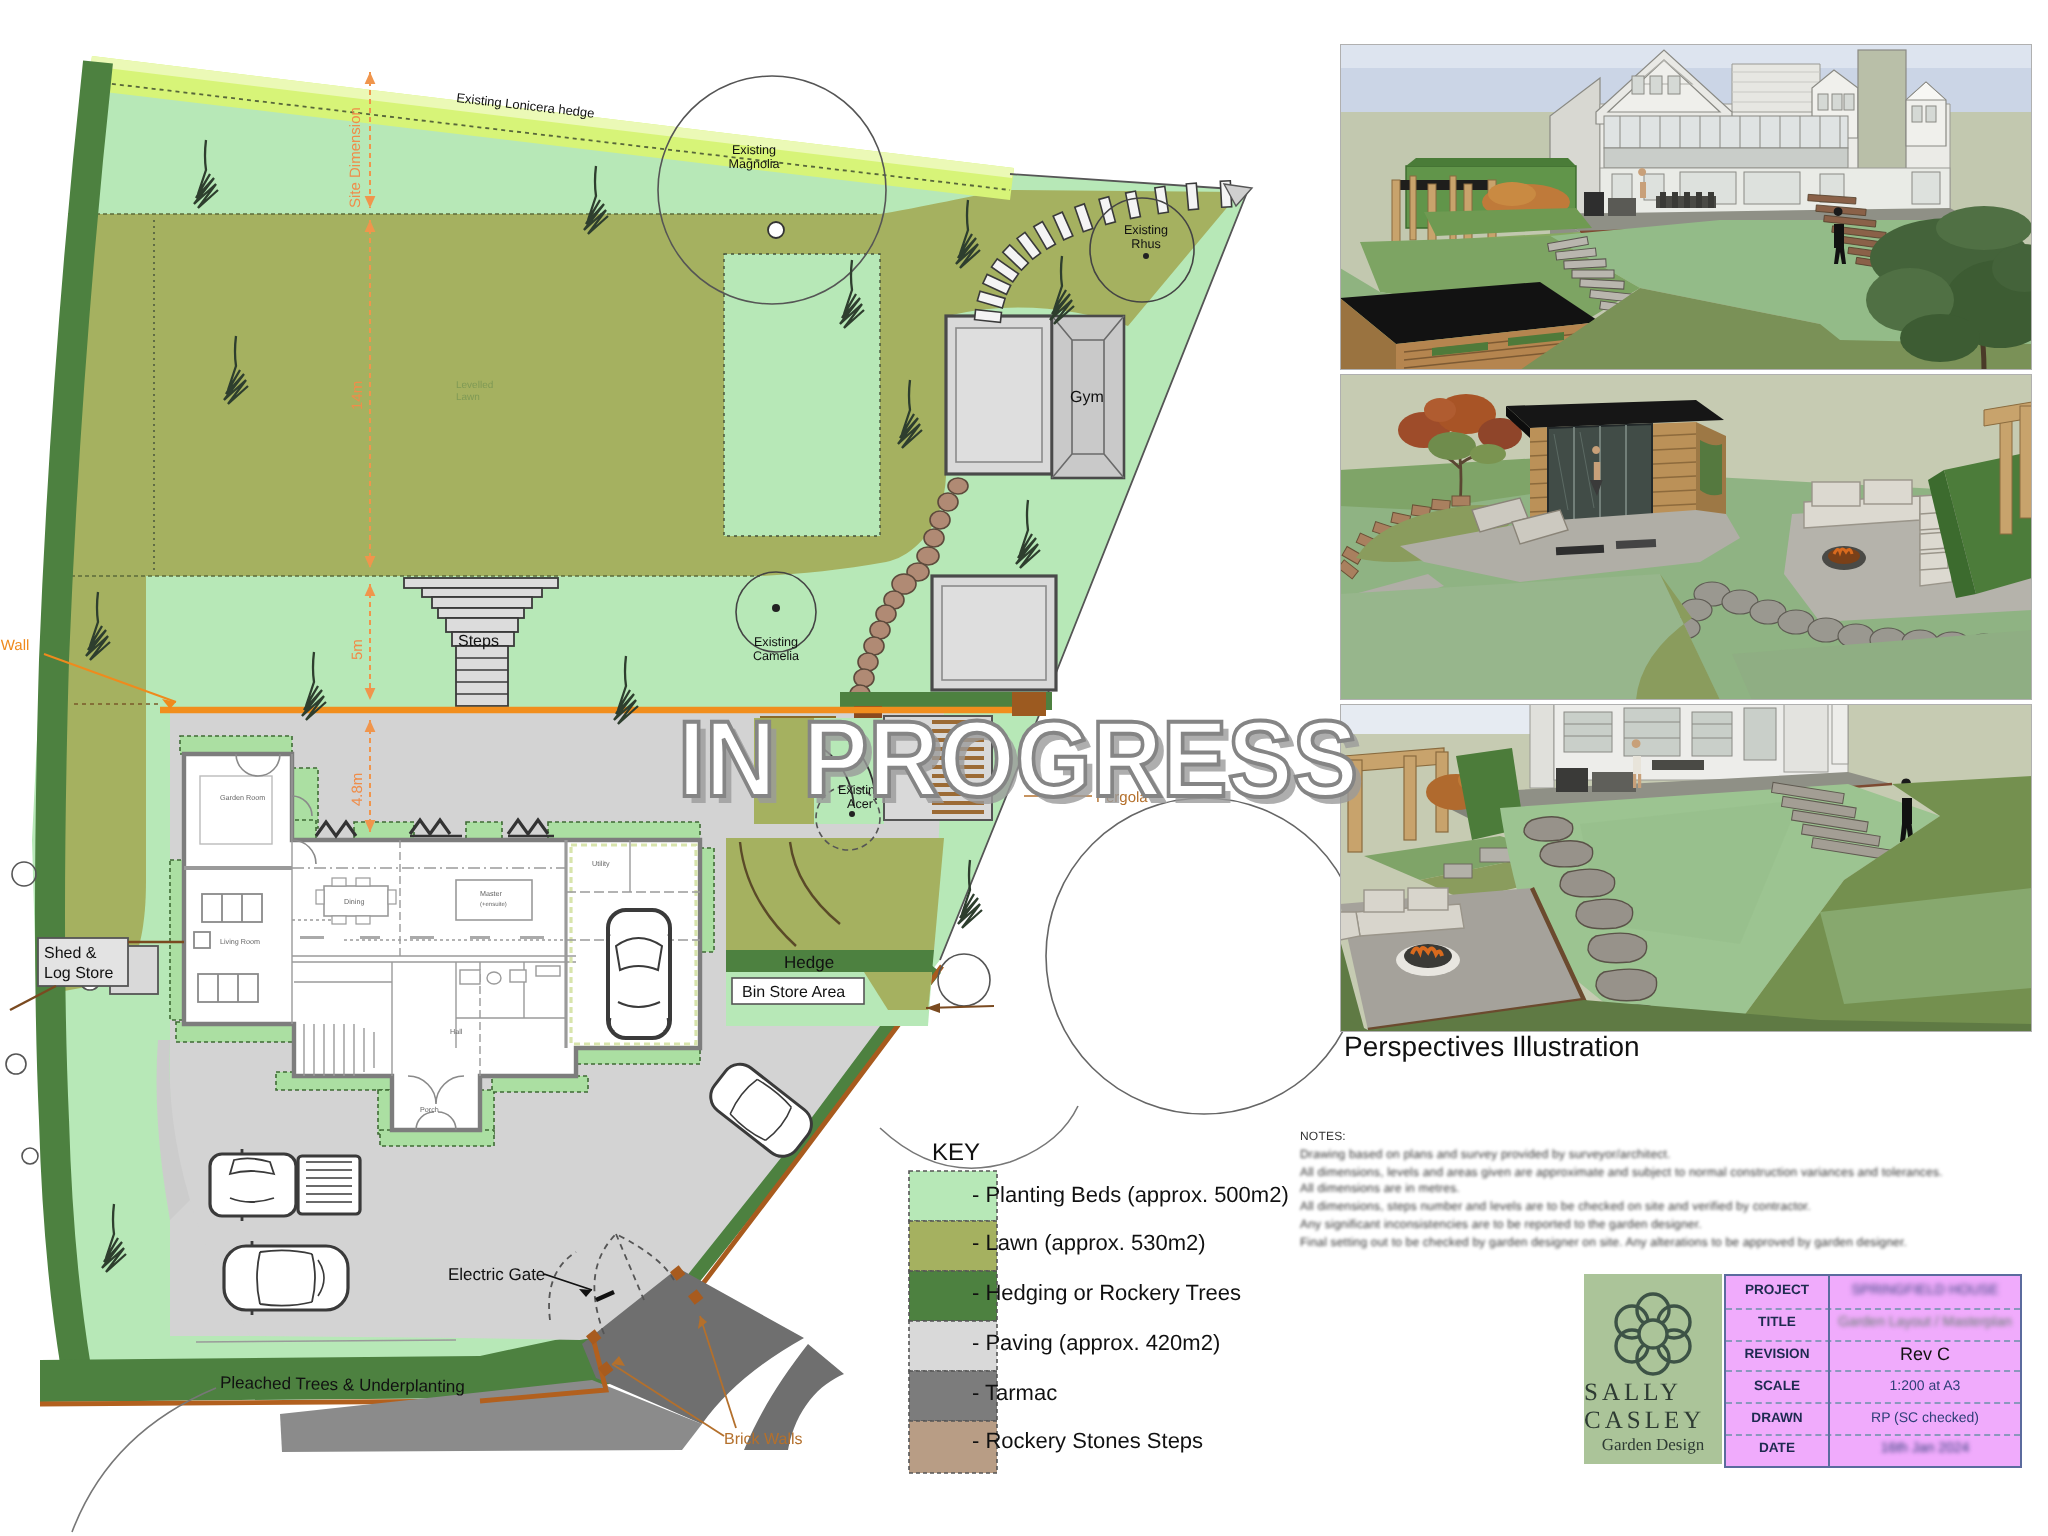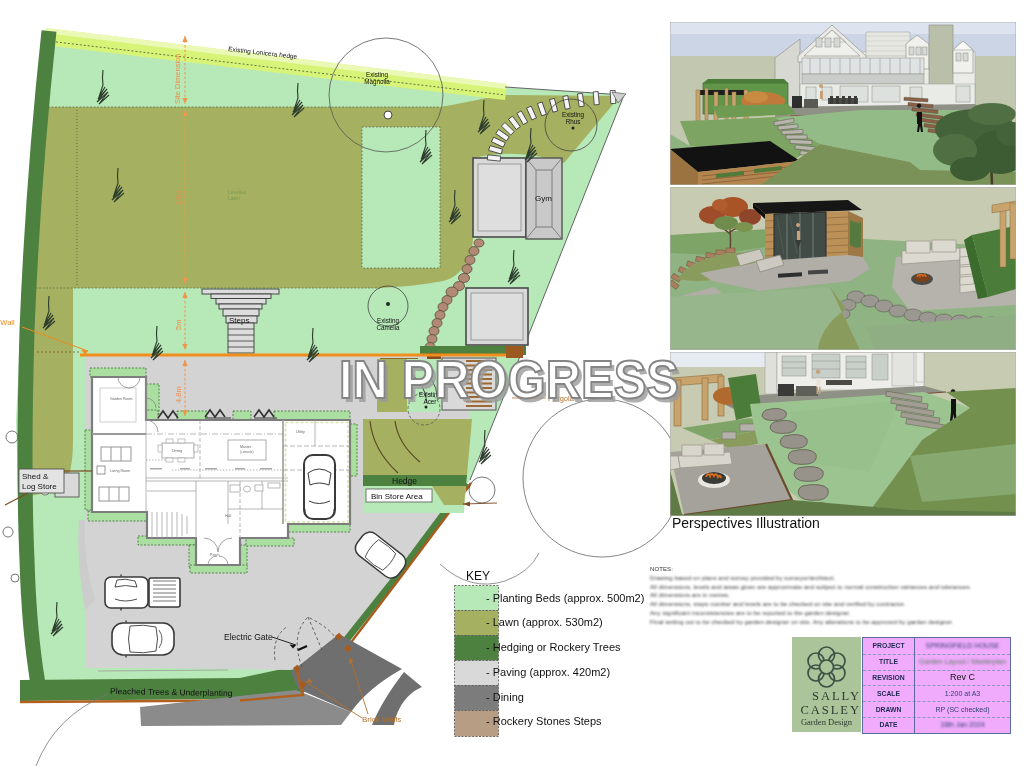--- a/index.html
+++ b/index.html
@@ -791,21 +791,21 @@
 
 <rect x="0.5" y="100.5" width="44" height="25" fill="#7c7c7c" stroke="#555" stroke-width="0.8" stroke-dasharray="2,1.5"></rect>
 
 <rect x="0.5" y="125.5" width="44" height="26" fill="#b89d85" stroke="#555" stroke-width="0.8" stroke-dasharray="2,1.5"></rect>
 </svg>
 
 <div class="kl" style="top:592px">- Planting Beds (approx. 500m2)</div>
 <div class="kl" style="top:616px">- Lawn (approx. 530m2)</div>
 <div class="kl" style="top:641px">- Hedging or Rockery Trees</div>
 <div class="kl" style="top:666px">- Paving (approx. 420m2)</div>
-<div class="kl" style="top:691px">- Dining</div>
+<div class="kl" style="top:691px">- Tarmac</div>
 <div class="kl" style="top:715px">- Rockery Stones Steps</div>
 
 <svg class="abs" style="left:420px;top:540px" width="120" height="50" viewBox="0 0 120 50">
 <path d="M20,24 Q50,52 85,41 Q110,32 119,13" fill="none" stroke="#777" stroke-width="0.8"></path>
 </svg>
 
 <div id="notes" class="abs">NOTES:<br>
 <span class="blur">Drawing based on plans and survey provided by surveyor/architect.<br>
 All dimensions, levels and areas given are approximate and subject to normal construction variances and tolerances.<br>
 All dimensions are in metres.<br>
@@ -822,21 +822,21 @@
 <circle cx="26.5" cy="14" r="8"></circle>
 <circle cx="37" cy="20" r="8"></circle>
 <circle cx="37" cy="32" r="8"></circle>
 <circle cx="26.5" cy="38" r="8"></circle>
 <circle cx="16" cy="32" r="8"></circle>
 <circle cx="16" cy="20" r="8"></circle>
 </g>
 <circle cx="26.5" cy="26" r="7" fill="#abc499" stroke="#3d5346" stroke-width="1.7"></circle>
 </svg>
 
-<div class="abs" style="left:0;top:53px;width:69px;text-align:right;font-family:'Liberation Serif',serif;font-size:12.5px;letter-spacing:2px;color:#2e3b33;line-height:13.5px">SALLY<br>CASLEY</div>
+<div class="abs" style="left:0;top:53px;width:69px;text-align:left;font-family:'Liberation Serif',serif;font-size:12.5px;letter-spacing:2px;color:#2e3b33;line-height:13.5px">SALLY<br>CASLEY</div>
 <div class="abs" style="left:0;top:80px;width:69px;text-align:center;font-family:'Liberation Serif',serif;font-size:8.5px;color:#2e3b33">Garden Design</div>
 
 <div class="grid">
 <div class="row" style="top:0">
         <div class="lab">PROJECT</div>
         <div class="val" style="filter:blur(1.3px)">SPRINGFIELD HOUSE</div>
       </div>
 <div class="row" style="top:15.8px">
         <div class="lab">TITLE</div>
         <div class="val" style="filter:blur(1px);color:#5f7f6a">Garden Layout / Masterplan</div>

